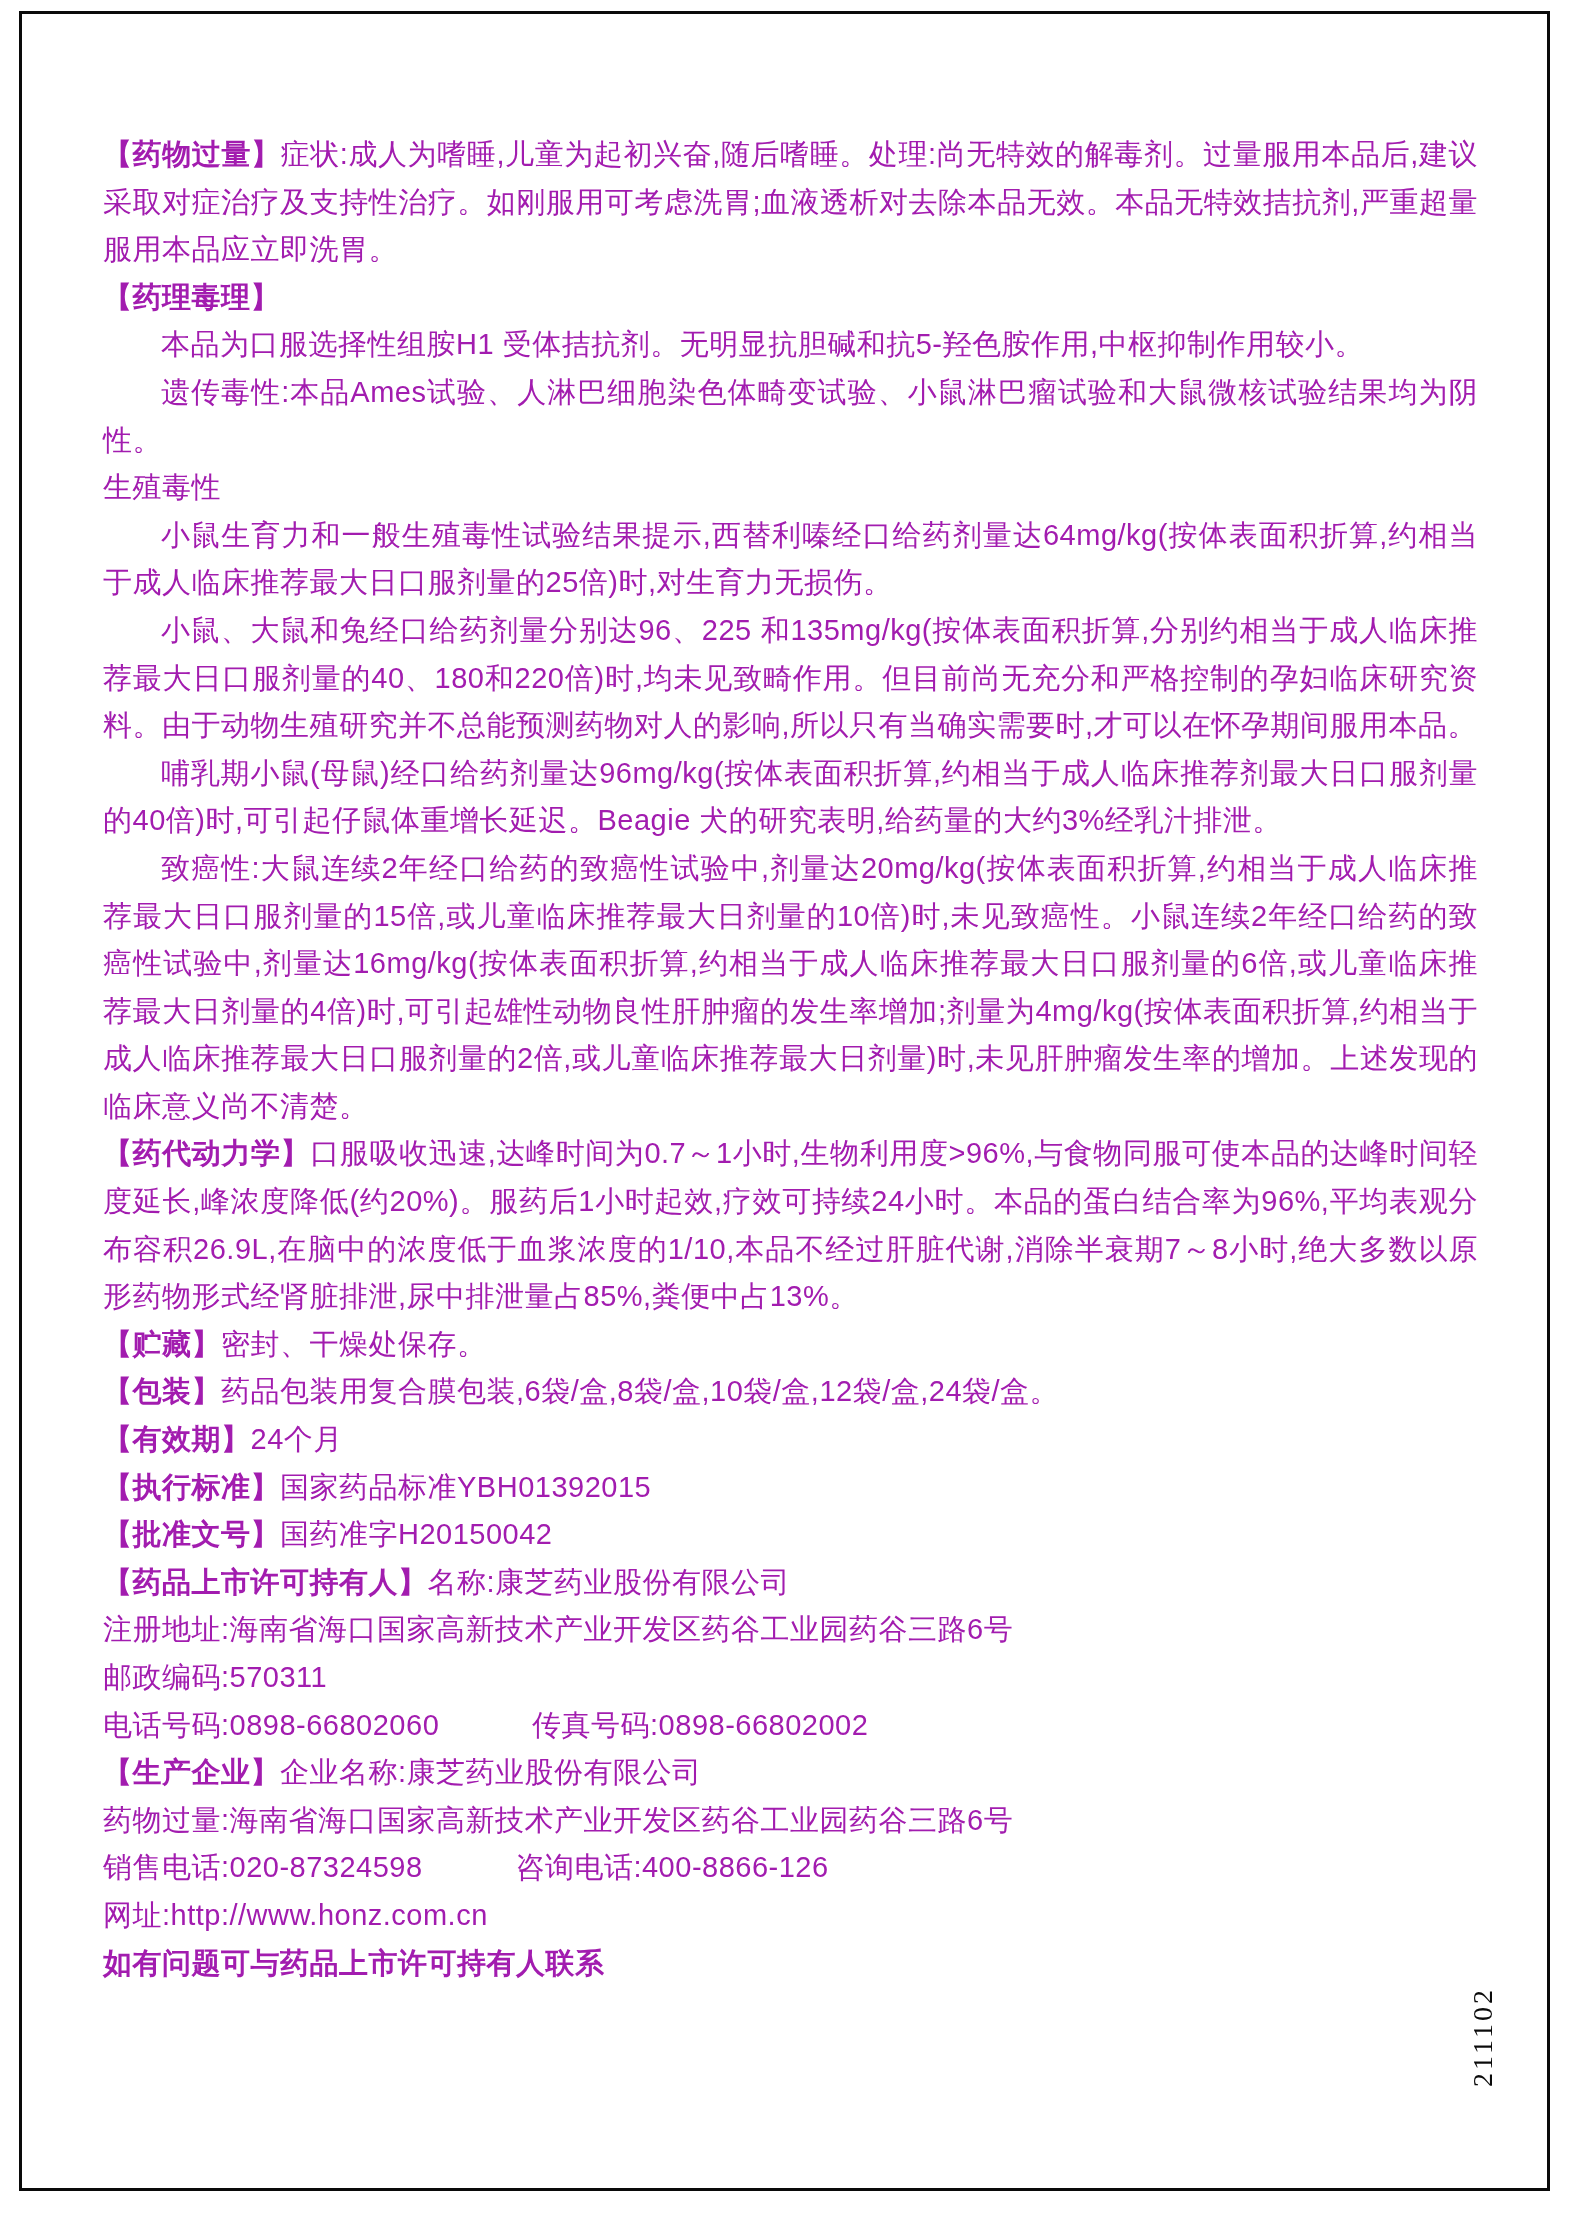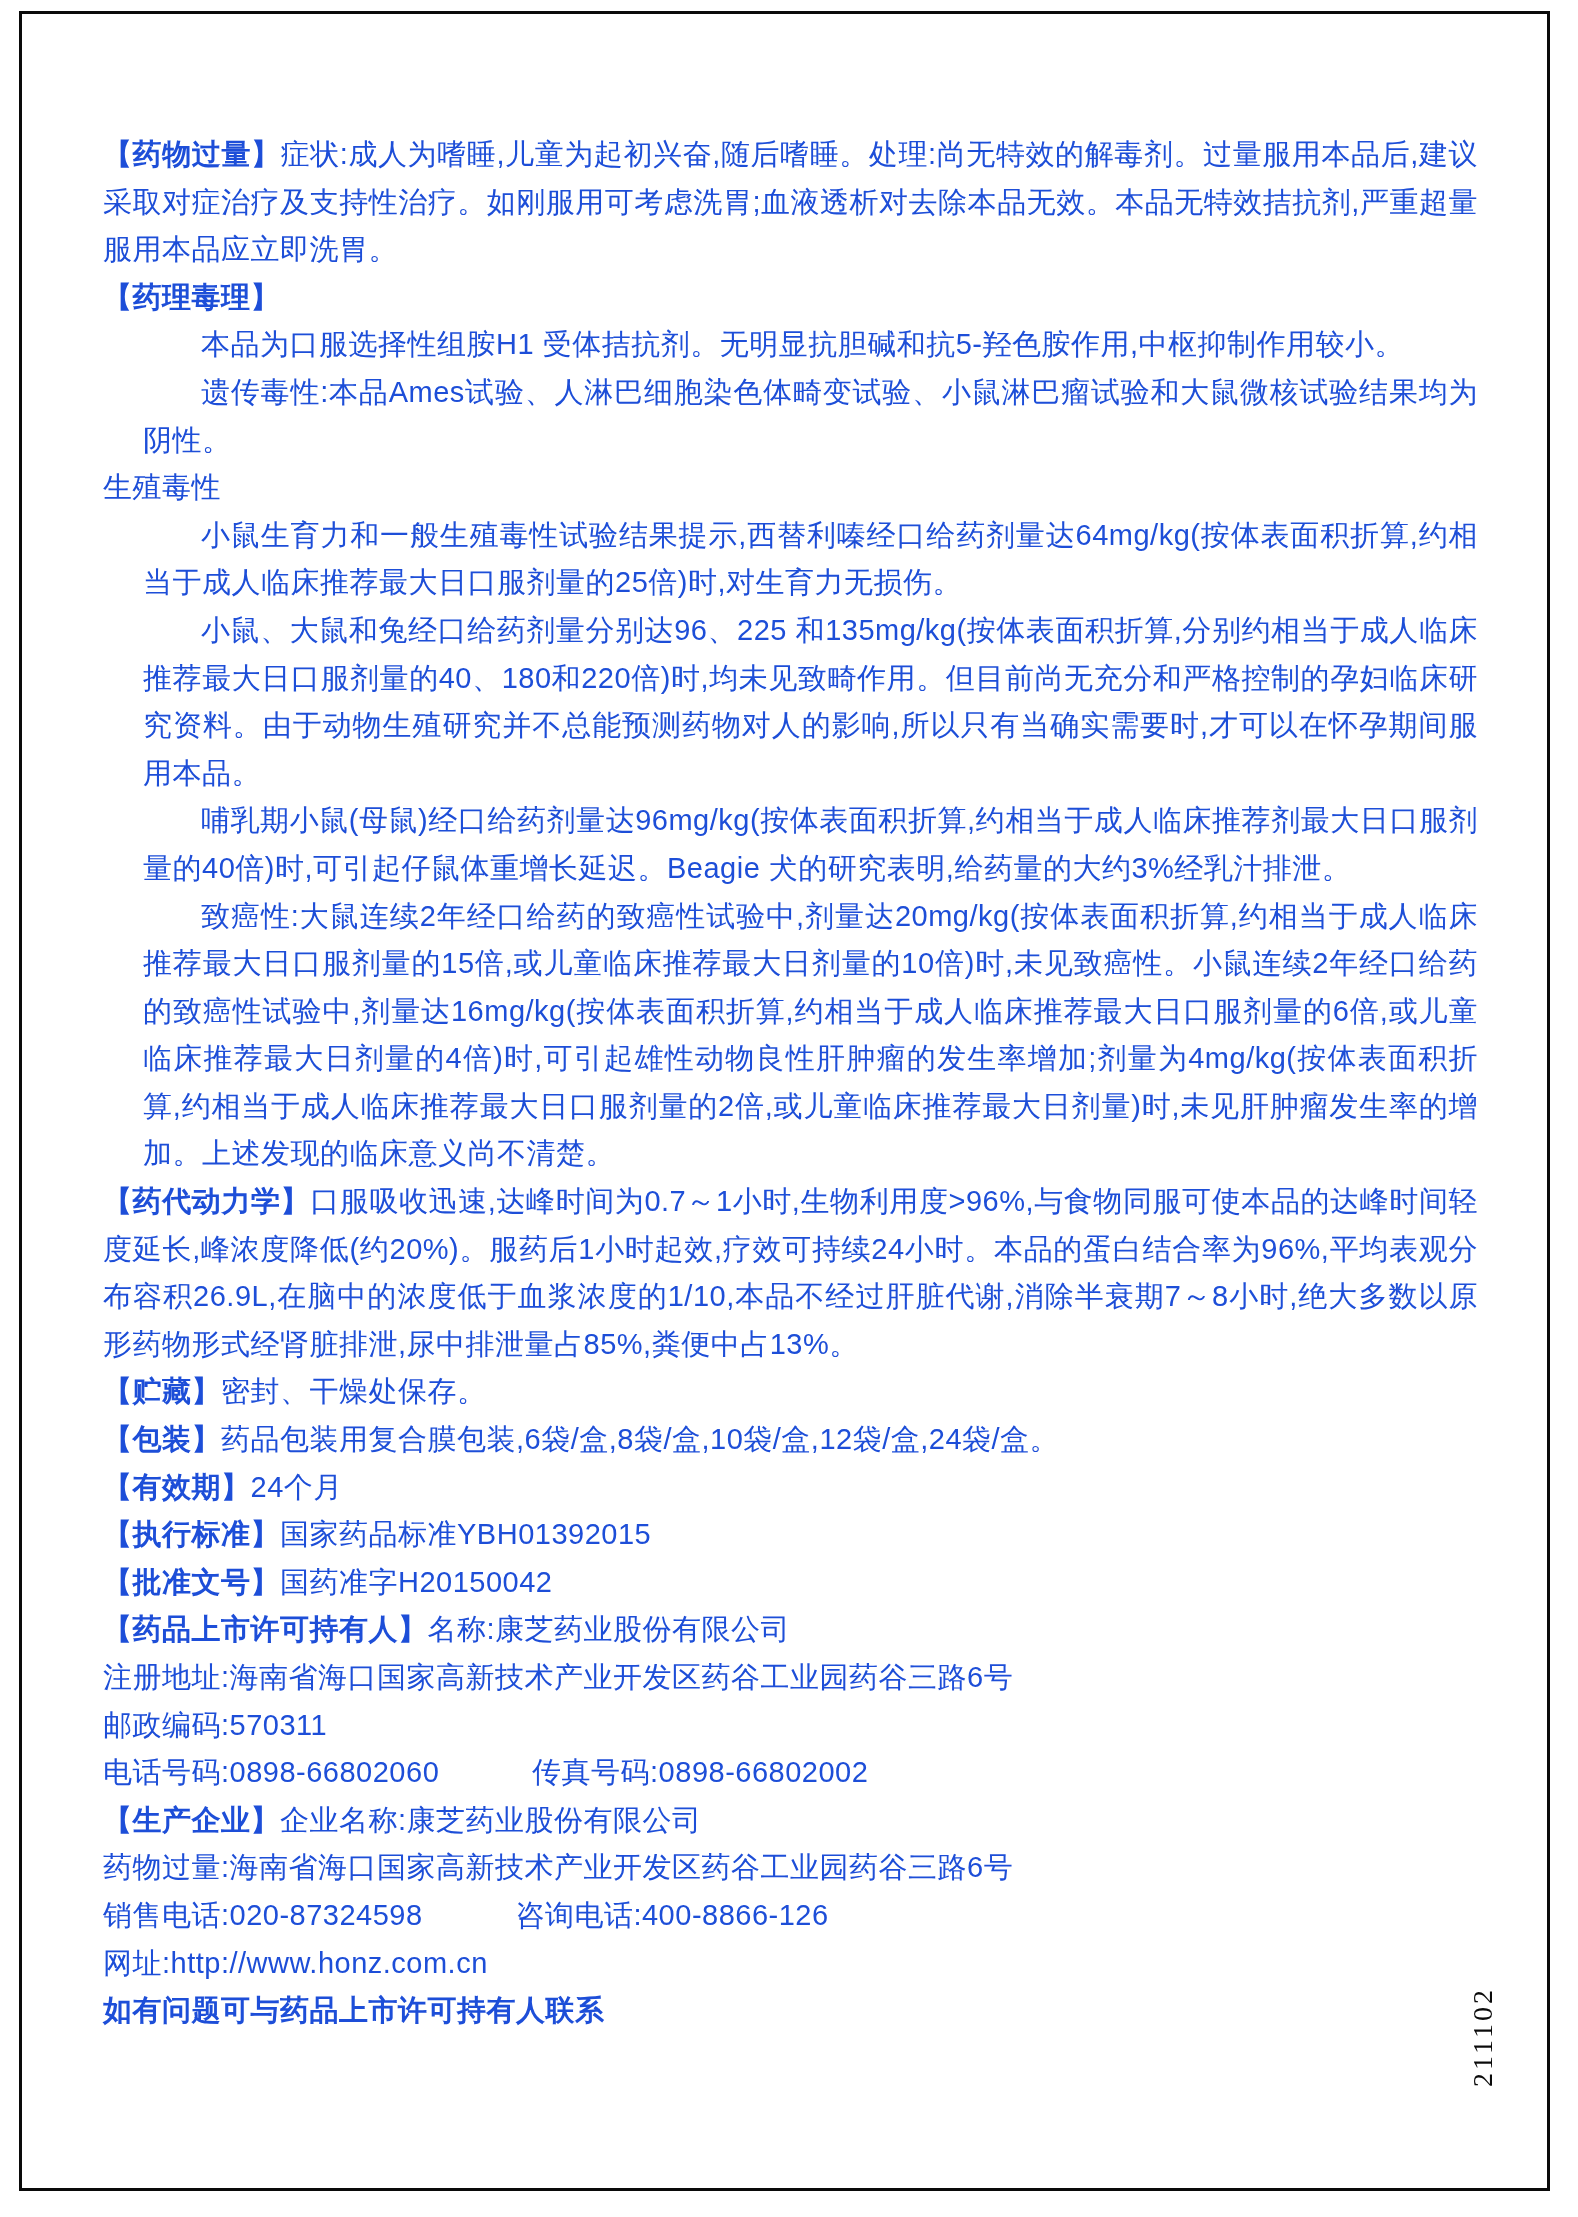--- a/index.html
+++ b/index.html
@@ -26,25 +26,25 @@
     left: 103px;
     top: 131px;
     width: 1375px;
   }
   .block {
     margin: 0;
     font-size: 29px;
     line-height: 47.6px;
     text-align: justify;
     letter-spacing: 0.5px;
-    color: #1d4ed8;
+    color: #a21caf;
   }
   .lbl { font-weight: bold; }
   .bold { font-weight: bold; }
-  .indent { text-indent: 2em; margin-left: 40px; }
+  .indent { text-indent: 2em; }
   .pair-second { padding-left: 3.2em; }
   .side-number {
     position: absolute;
     left: 1483px;
     top: 2037px;
     transform: translate(-50%, -50%) rotate(-90deg);
     transform-origin: center center;
     font-family: "Liberation Serif", serif;
     font-size: 28px;
     letter-spacing: 3px;

